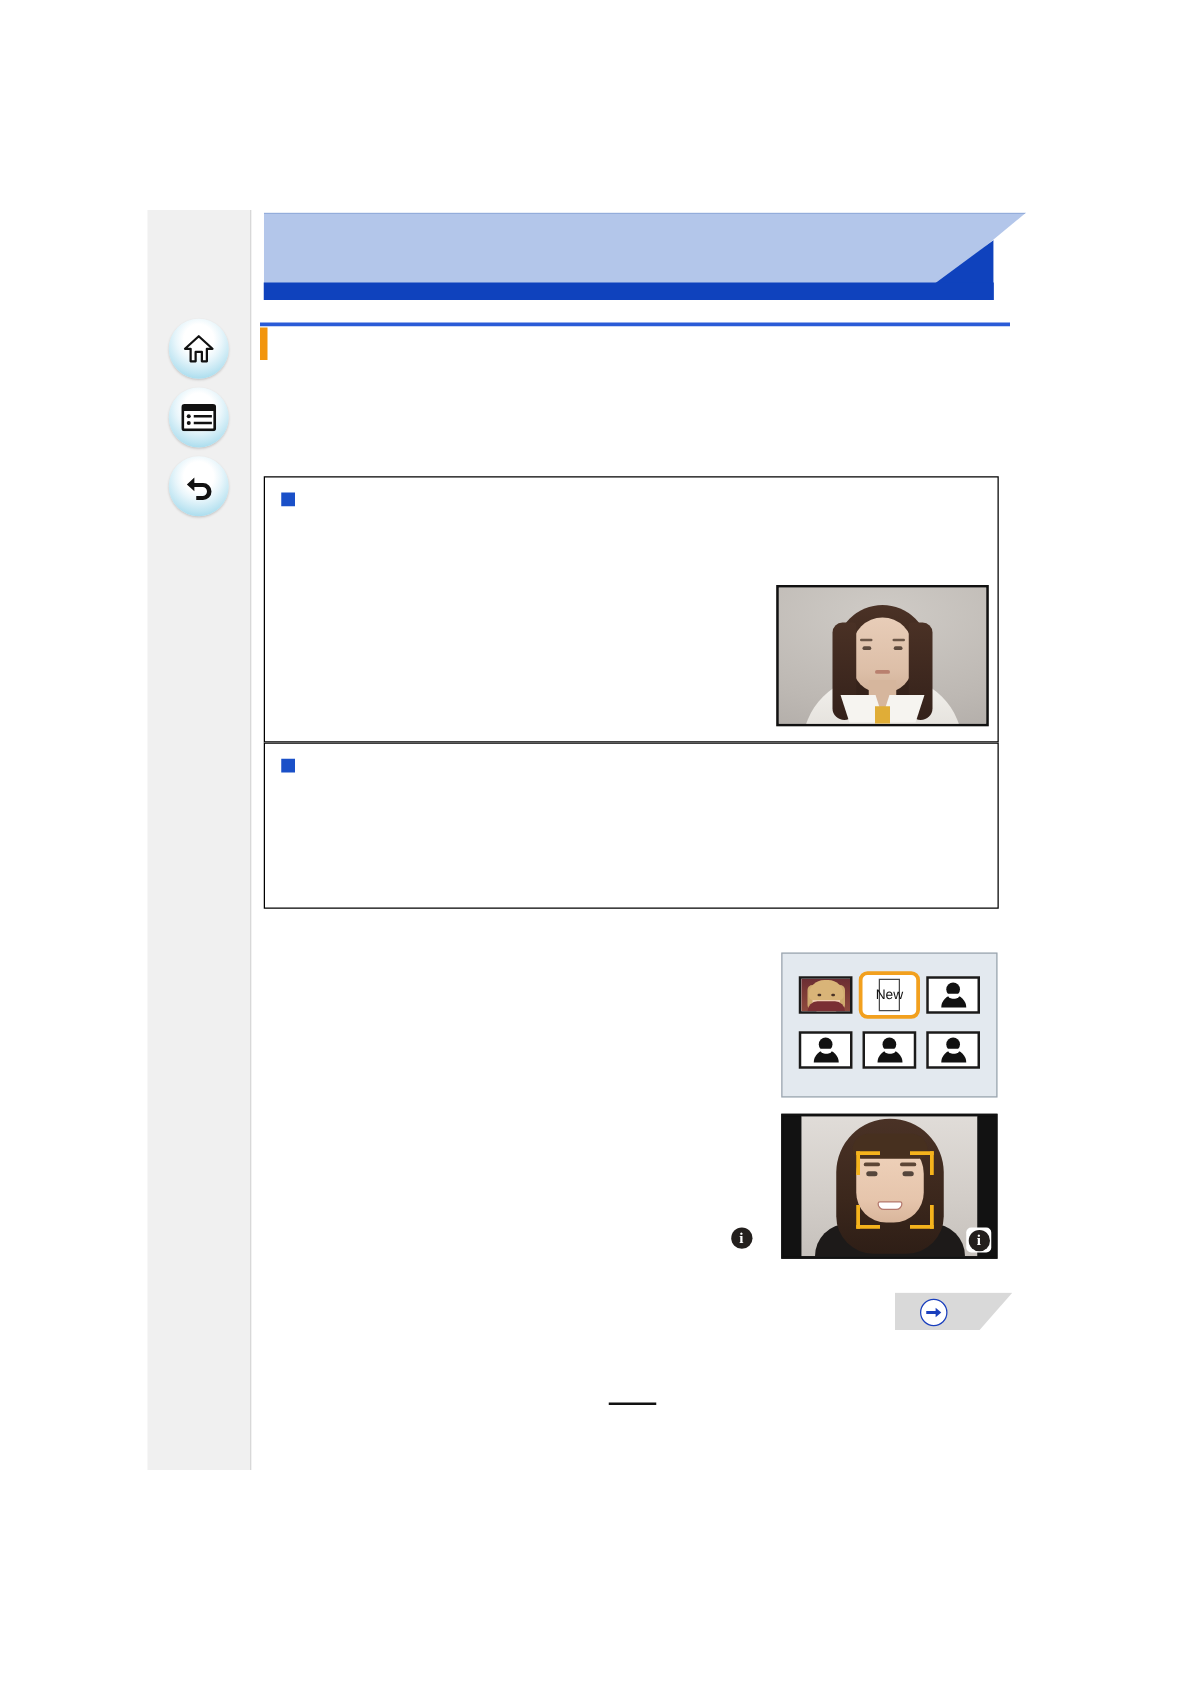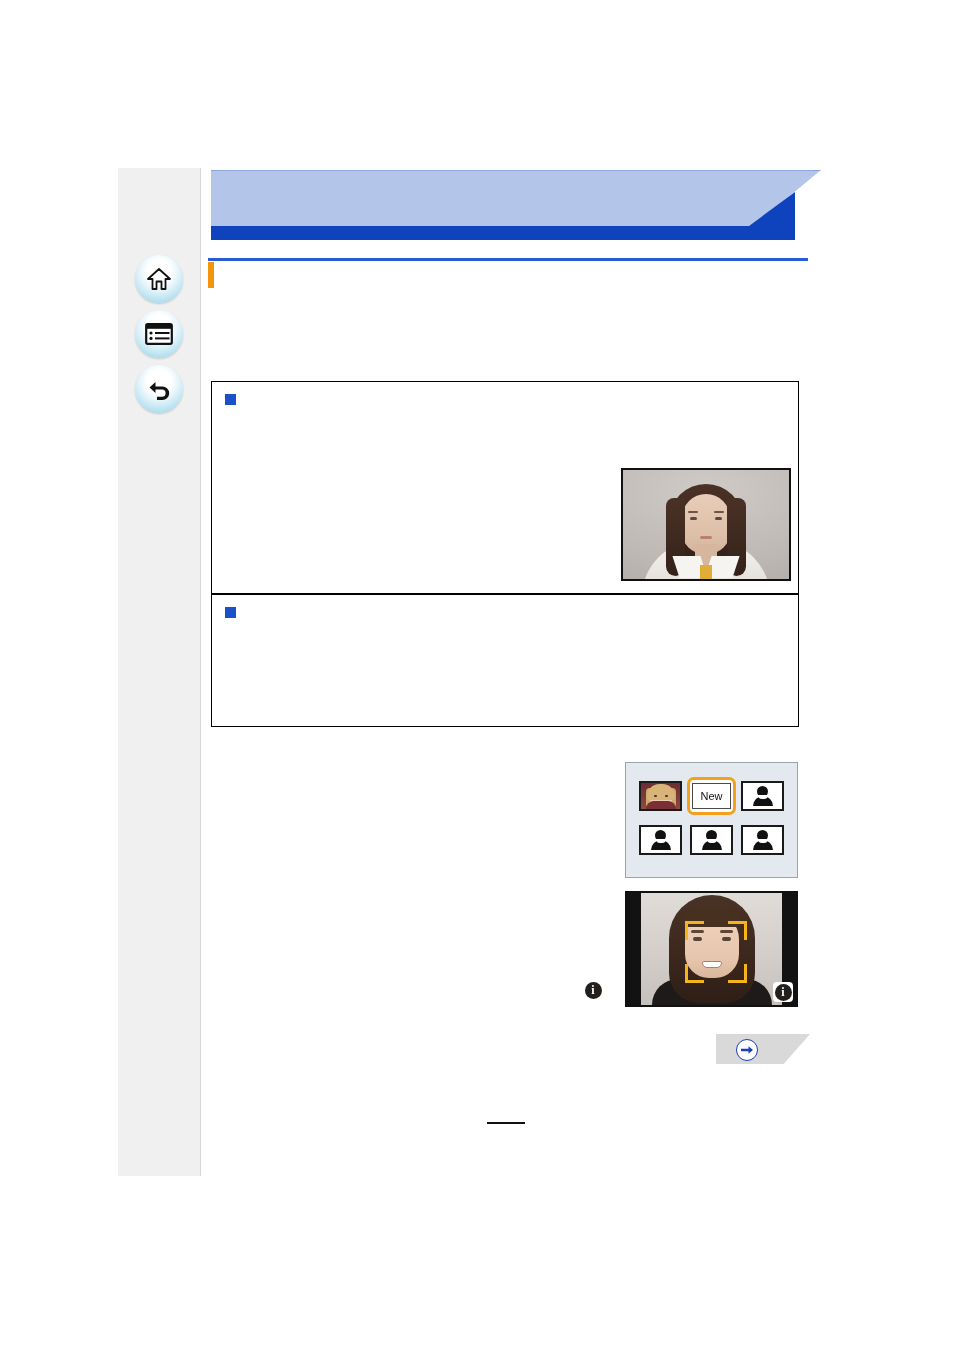--- a/index.html
+++ b/index.html
@@ -417,21 +417,21 @@
     height: 38px;
     border: 3px solid #f2a01e;
     border-radius: 7px;
     box-sizing: border-box;
     background: #ffffff;
     display: flex;
     align-items: center;
     justify-content: center;
   }
   #slot-new .inner {
-    width: 39px;
+    width: 17px;
     height: 26px;
     border: 1px solid #4a4a4a;
     box-sizing: border-box;
     display: flex;
     align-items: center;
     justify-content: center;
     font-size: 11px;
     color: #111;
     background: #fff;
   }

